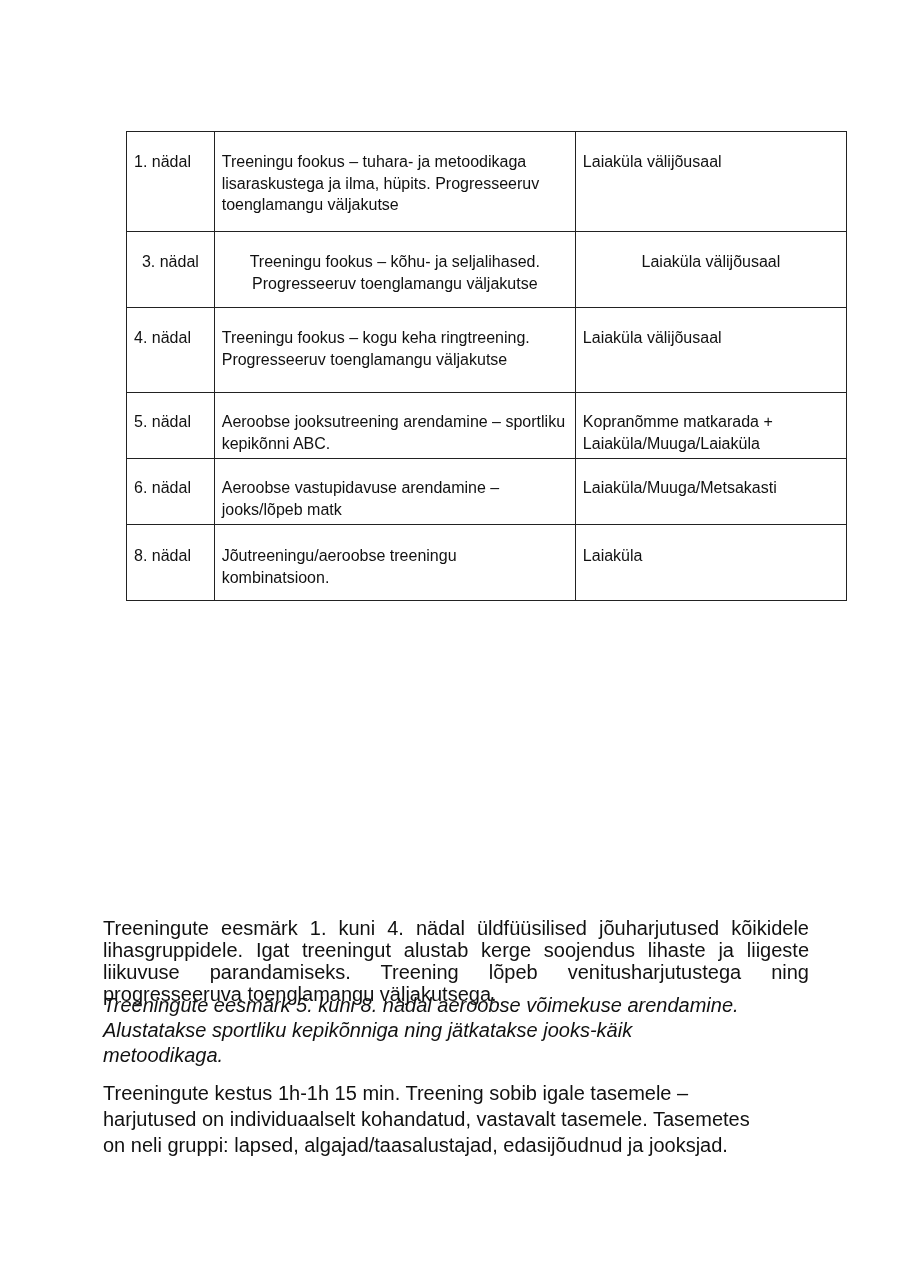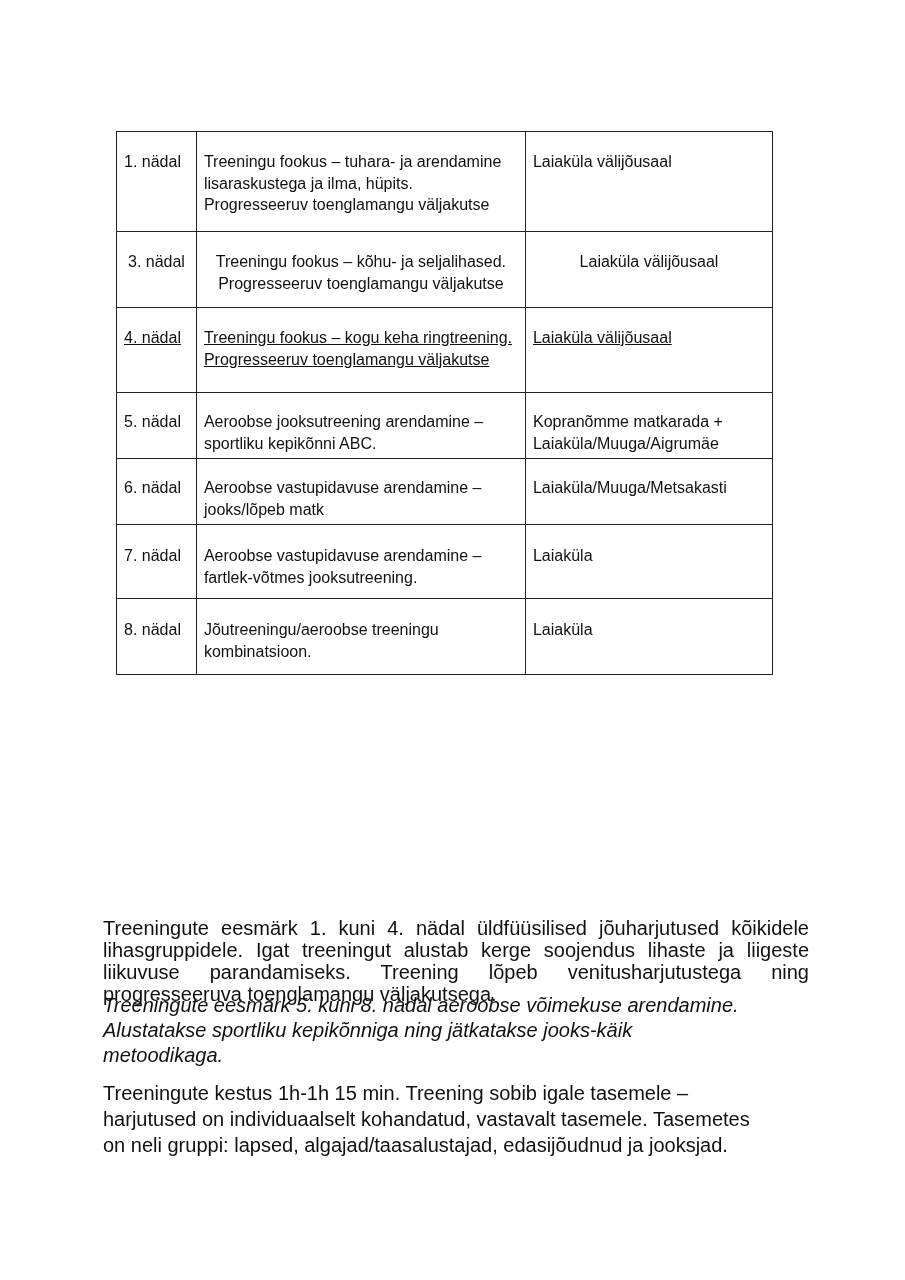--- a/index.html
+++ b/index.html
@@ -1,38 +1,38 @@
 <!DOCTYPE html>
 <html><head>
   <meta charset="utf-8">
   <style>
     html, body { margin: 0; padding: 0; background: #ffffff; }
     body {
       width: 905px; height: 1280px; position: relative; overflow: hidden;
       font-family: "Liberation Sans", sans-serif; color: #111111;
     }
     .schedule {
-      position: absolute; left: 116px; top: 131px;
+      position: absolute; left: 126px; top: 131px;
       border-collapse: collapse; table-layout: fixed;
-      width: 657px;
+      width: 721px;
     }
     .schedule td {
       border: 1.5px solid #222222;
       vertical-align: top;
       font-size: 16px;
       line-height: 21.5px;
       padding: 19px 7px 4px 7px;
     }
     .col-week { width: 77px; }
     .col-focus { width: 317px; }
     .col-place { width: 238px; }
     .r1 { height: 100px; }
     .r2 { height: 100px; }
     .r3 { height: 76px; text-align: center; }
-    .r4 { height: 85px; text-decoration: underline; }
+    .r4 { height: 85px; }
     .r5 { height: 64px; margin-left: 21px; }
     .r6 { height: 64px; padding-left: 36px; }
     .r7 { height: 74px; }
     .r8 { height: 76px; }
     .r5 td, .r6 td { padding-top: 18px; }
     .r7 td, .r8 td { padding-top: 20px; }
     .para {
       position: absolute; left: 91px; width: 706px;
       font-size: 20px; margin: 12px;
     }
@@ -45,47 +45,42 @@
 
 <table class="schedule">
   <colgroup>
     <col class="col-week">
       <col class="col-focus">
       <col class="col-place">
   </colgroup>
   <tbody>
     <tr class="r1">
       <td>1. nädal</td>
-      <td>Treeningu fookus – tuhara- ja arendamine lisaraskustega ja ilma, hüpits. Progresseeruv toenglamangu väljakutse</td>
+      <td>Treeningu fookus – tuhara- ja metoodikaga lisaraskustega ja ilma, hüpits. Progresseeruv toenglamangu väljakutse</td>
       <td>Laiaküla välijõusaal</td>
     </tr>
     <tr class="r3">
       <td>3. nädal</td>
       <td>Treeningu fookus – kõhu- ja seljalihased. Progresseeruv toenglamangu väljakutse</td>
       <td>Laiaküla välijõusaal</td>
     </tr>
     <tr class="r4">
       <td>4. nädal</td>
       <td>Treeningu fookus – kogu keha ringtreening. Progresseeruv toenglamangu väljakutse</td>
       <td>Laiaküla välijõusaal</td>
     </tr>
     <tr class="r5">
       <td>5. nädal</td>
       <td>Aeroobse jooksutreening arendamine – sportliku kepikõnni ABC.</td>
-      <td>Kopranõmme matkarada + Laiaküla/Muuga/Aigrumäe</td>
+      <td>Kopranõmme matkarada + Laiaküla/Muuga/Laiaküla</td>
     </tr>
     <tr class="r6">
       <td>6. nädal</td>
       <td>Aeroobse vastupidavuse arendamine – jooks/lõpeb matk</td>
       <td>Laiaküla/Muuga/Metsakasti</td>
-    </tr>
-    <tr class="r7">
-      <td>7. nädal</td>
-      <td>Aeroobse vastupidavuse arendamine – fartlek-võtmes jooksutreening.</td>
-      <td>Laiaküla</td>
     </tr>
     <tr class="r8">
       <td>8. nädal</td>
       <td>Jõutreeningu/aeroobse treeningu kombinatsioon.</td>
       <td>Laiaküla</td>
     </tr>
   </tbody>
 </table>
 
 <p class="para p1">Treeningute eesmärk 1. kuni 4. nädal üldfüüsilised jõuharjutused kõikidele lihasgruppidele. Igat treeningut alustab kerge soojendus lihaste ja liigeste liikuvuse parandamiseks. Treening lõpeb venitusharjutustega ning progresseeruva toenglamangu väljakutsega.</p>

